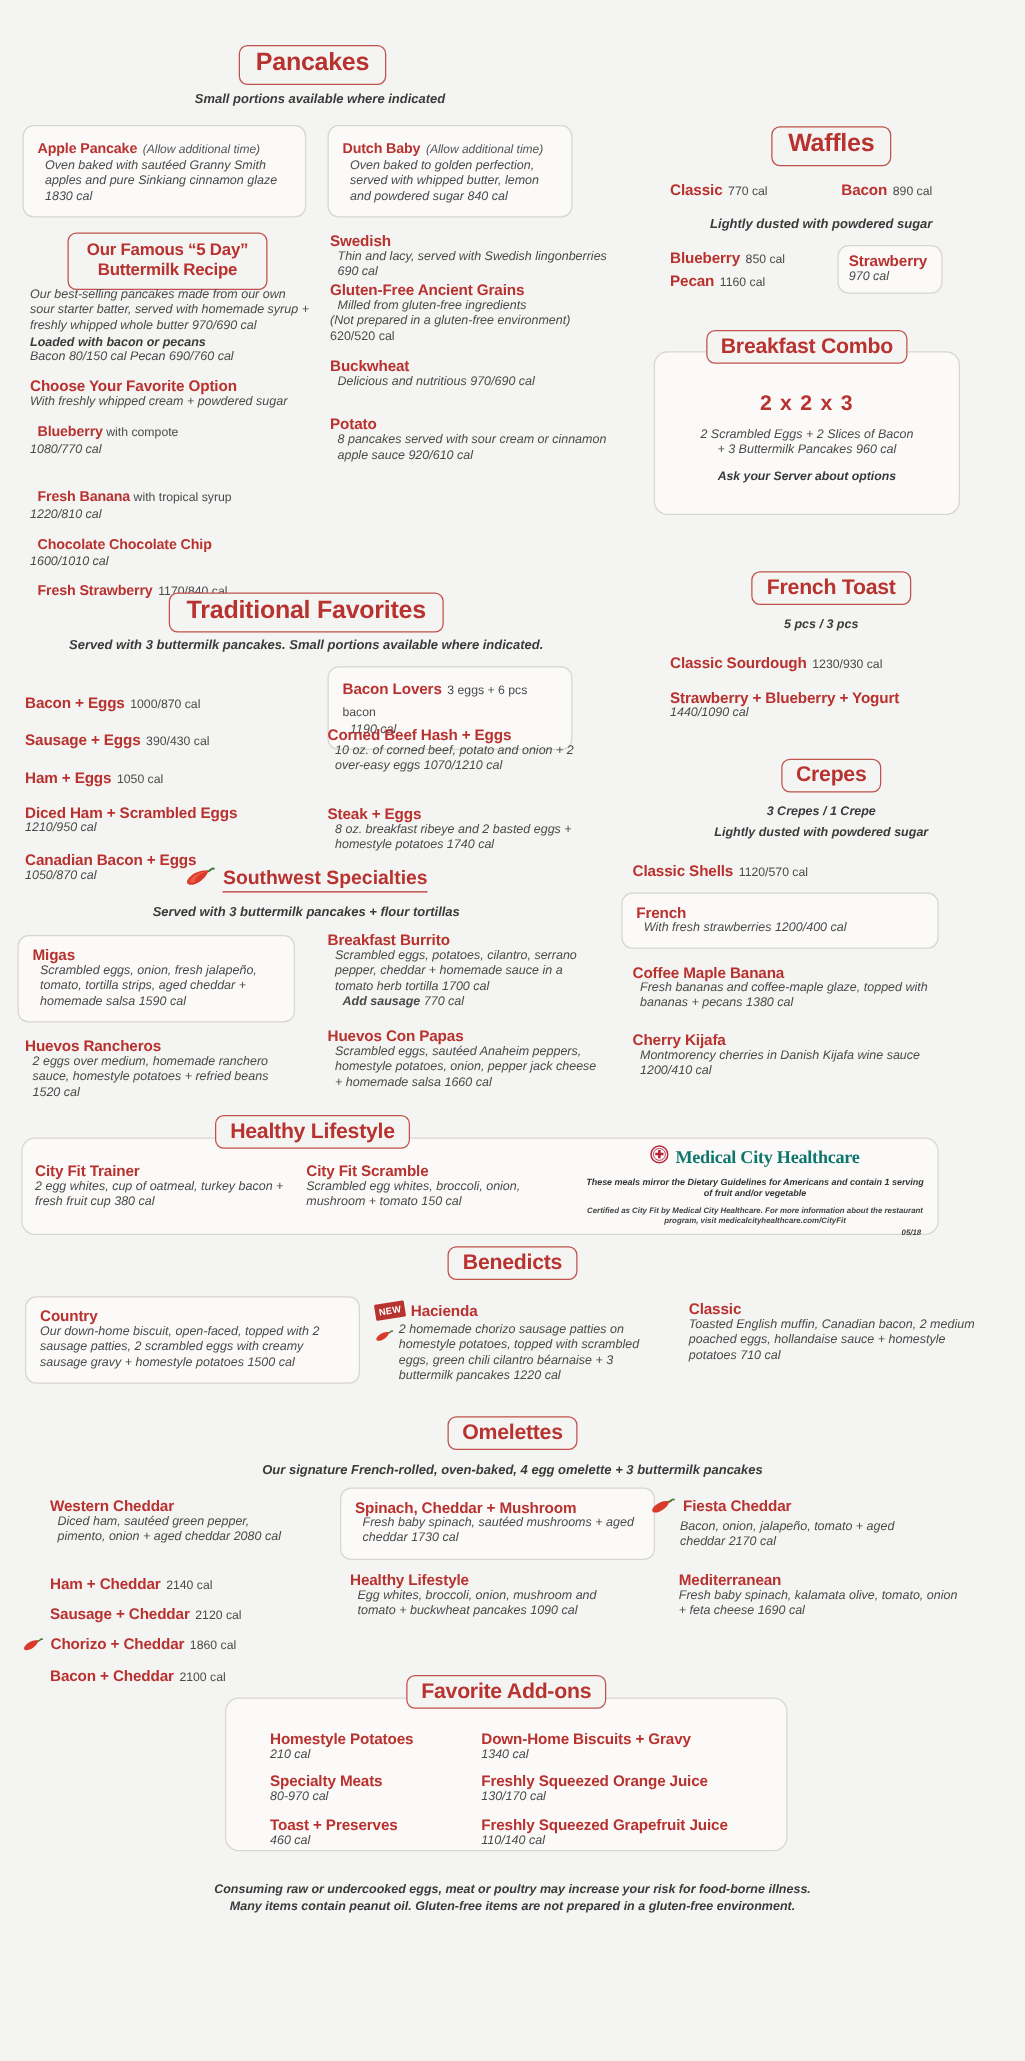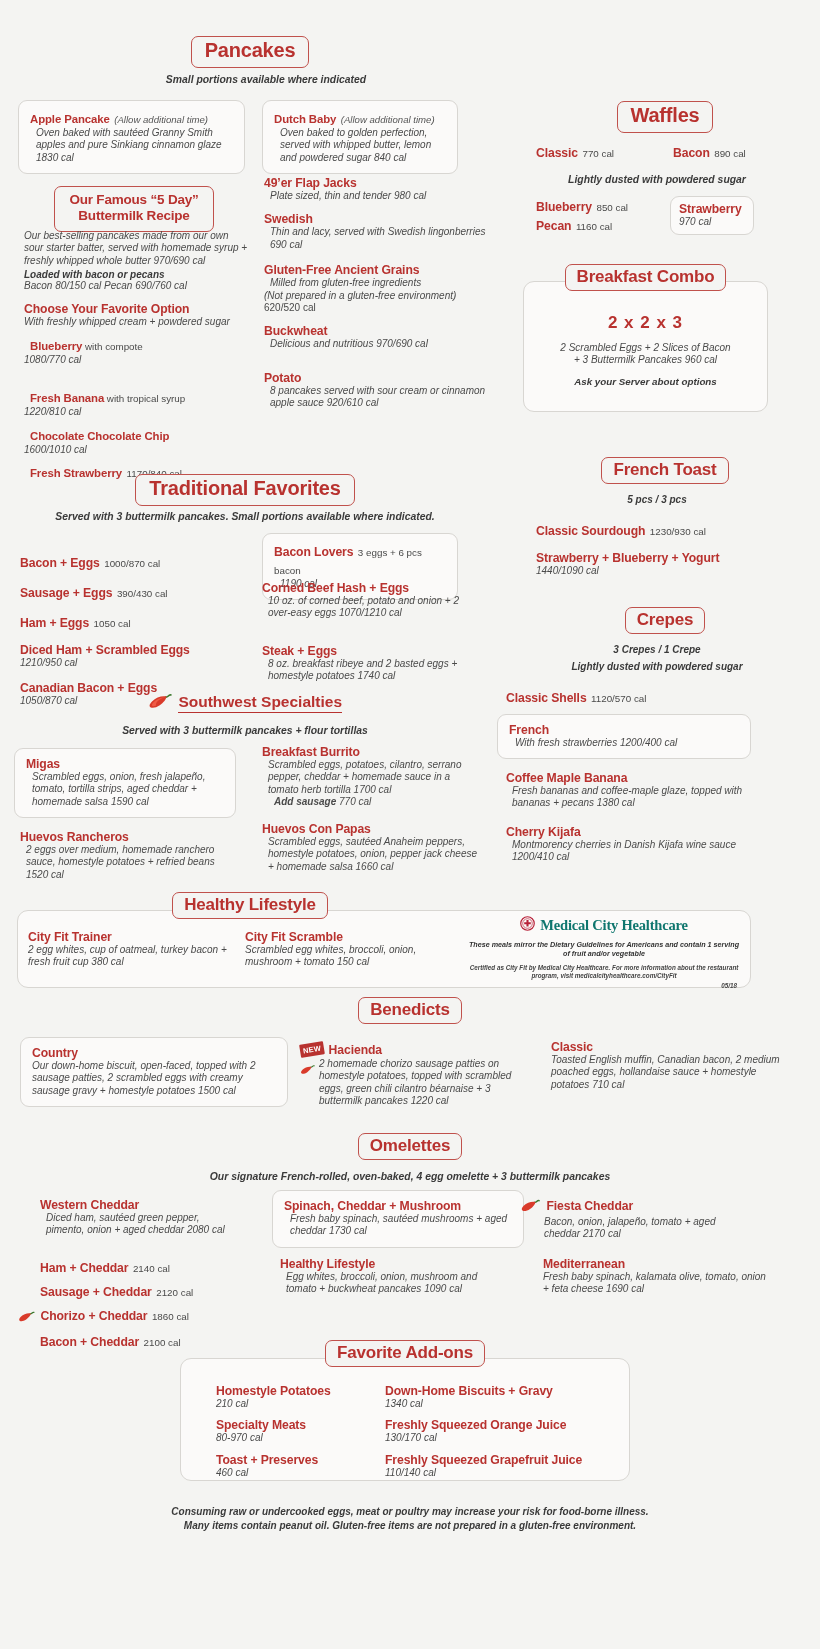--- a/index.html
+++ b/index.html
@@ -106,21 +106,21 @@
   .mch-date { font-size: 6.3px; font-style: italic; color: #444; font-weight: bold; text-align: right; }
 </style>
 </head>
 <body>
 
 <div class="page">
 
   <div class="abs center" style="left:0;top:36px;width:500px;">
     <span class="pill">Pancakes</span>
   </div>
-  <div class="abs center ital" style="left:16px;top:74px;width:500px;">Small portions available where indicated</div>
+  <div class="abs center ital" style="left:6px;top:74px;width:500px;">Small portions available where indicated</div>
 
   <div class="abs card" style="left:18px;top:100px;width:227px;">
     <div>
       <span class="item-name">Apple Pancake</span>
       <span class="note-it">(Allow additional time)</span>
     </div>
     <div class="desc">Oven baked with sautéed Granny Smith apples and pure Sinkiang cinnamon glaze  1830 cal</div>
   </div>
 
   <div class="abs card" style="left:262px;top:100px;width:196px;">
@@ -156,29 +156,25 @@
       <span class="item-name" style="padding-left:6px;">Chocolate Chocolate Chip</span>
       <div class="desc np">1600/1010 cal</div>
     </div>
     <div style="margin-top:7px;">
       <span class="item-name" style="padding-left:6px;">Fresh Strawberry</span>
       <span class="cal">1170/840 cal</span>
     </div>
   </div>
 
   <div class="abs" style="left:264px;top:176px;width:230px;">
-    <div>
-      <div class="item-name big">49’er Flap Jacks</div>
-      <div class="desc">Plate sized, thin and tender  980 cal</div>
-    </div>
     <div style="margin-top:10px;">
       <div class="item-name big">Swedish</div>
       <div class="desc">Thin and lacy, served with Swedish lingonberries  690 cal</div>
     </div>
-    <div style="margin-top:12px;">
+    <div style="margin-top:0;">
       <div class="item-name big">Gluten-Free Ancient Grains</div>
       <div class="desc">Milled from gluten-free ingredients</div>
       <div class="desc np" style="font-style:italic;"><span>(Not prepared in a gluten-free environment)</span> <span style="font-style:normal;">620/520 cal</span></div>
     </div>
     <div style="margin-top:10px;">
       <div class="item-name big">Buckwheat</div>
       <div class="desc">Delicious and nutritious  970/690 cal</div>
     </div>
     <div style="margin-top:20px;">
       <div class="item-name big">Potato</div>

